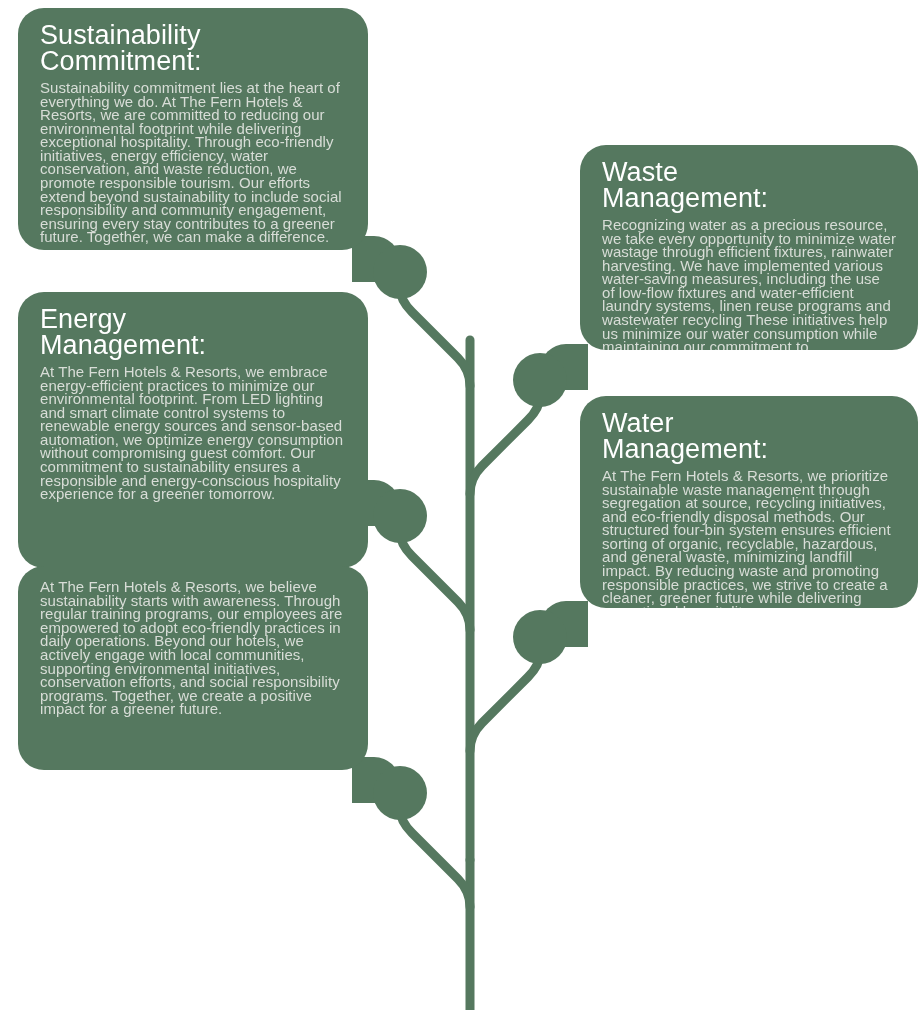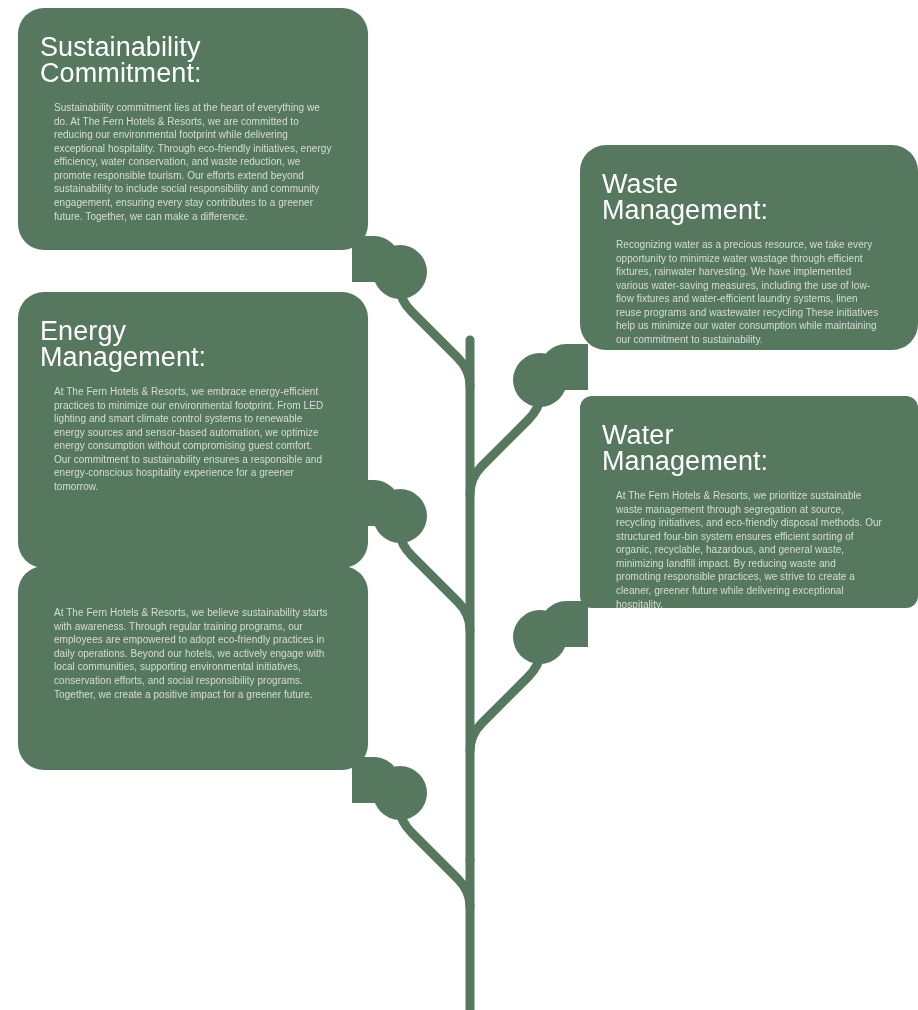--- a/index.html
+++ b/index.html
@@ -28,59 +28,59 @@
     width: 918px;
     height: 1010px;
     display: block;
   }
   
   .card {
     position: absolute;
     box-sizing: border-box;
     background: #55785f;
     border-radius: 26px;
-    padding: 26px 22px 18px 22px;
+    padding: 14px 22px 18px 22px;
     overflow: hidden;
   }
   .card-left  { border-radius: 26px; }
   .card-right { border-radius: 26px; }
 
   .card-title {
     color: #ffffff;
     font-family: "Liberation Sans", sans-serif;
     font-weight: 300;
     font-size: 27px;
     line-height: 0.98;
     letter-spacing: 0.1px;
     margin: 0 0 6px 0;
     white-space: pre-line;
   }
   .card-body {
     color: #d8ddd7;
     font-family: "Liberation Sans", sans-serif;
     font-weight: 400;
-    font-size: 10px;
+    font-size: 15px;
     line-height: 13.6px;
     letter-spacing: 0.05px;
-    margin: 14px;
+    margin: 0;
   }
 
   
   #card-sustainability-commitment {
     left: 18px;  top: 8px;   width: 350px; height: 242px;
     border-bottom-right-radius: 26px;
   }
   #card-waste-management {
     left: 580px; top: 145px; width: 338px; height: 205px;
   }
   #card-energy-management {
     left: 18px;  top: 292px; width: 350px; height: 276px;
   }
   #card-water-management {
-    left: 580px; top: 396px; width: 338px; height: 212px; border-radius: 12px;
+    left: 580px; top: 396px; width: 338px; height: 212px;
   }
   #card-employee-education {
     left: 18px;  top: 566px; width: 350px; height: 204px;
   }
 </style>
 </head>
 <body>
 
 <div id="stage">
 

